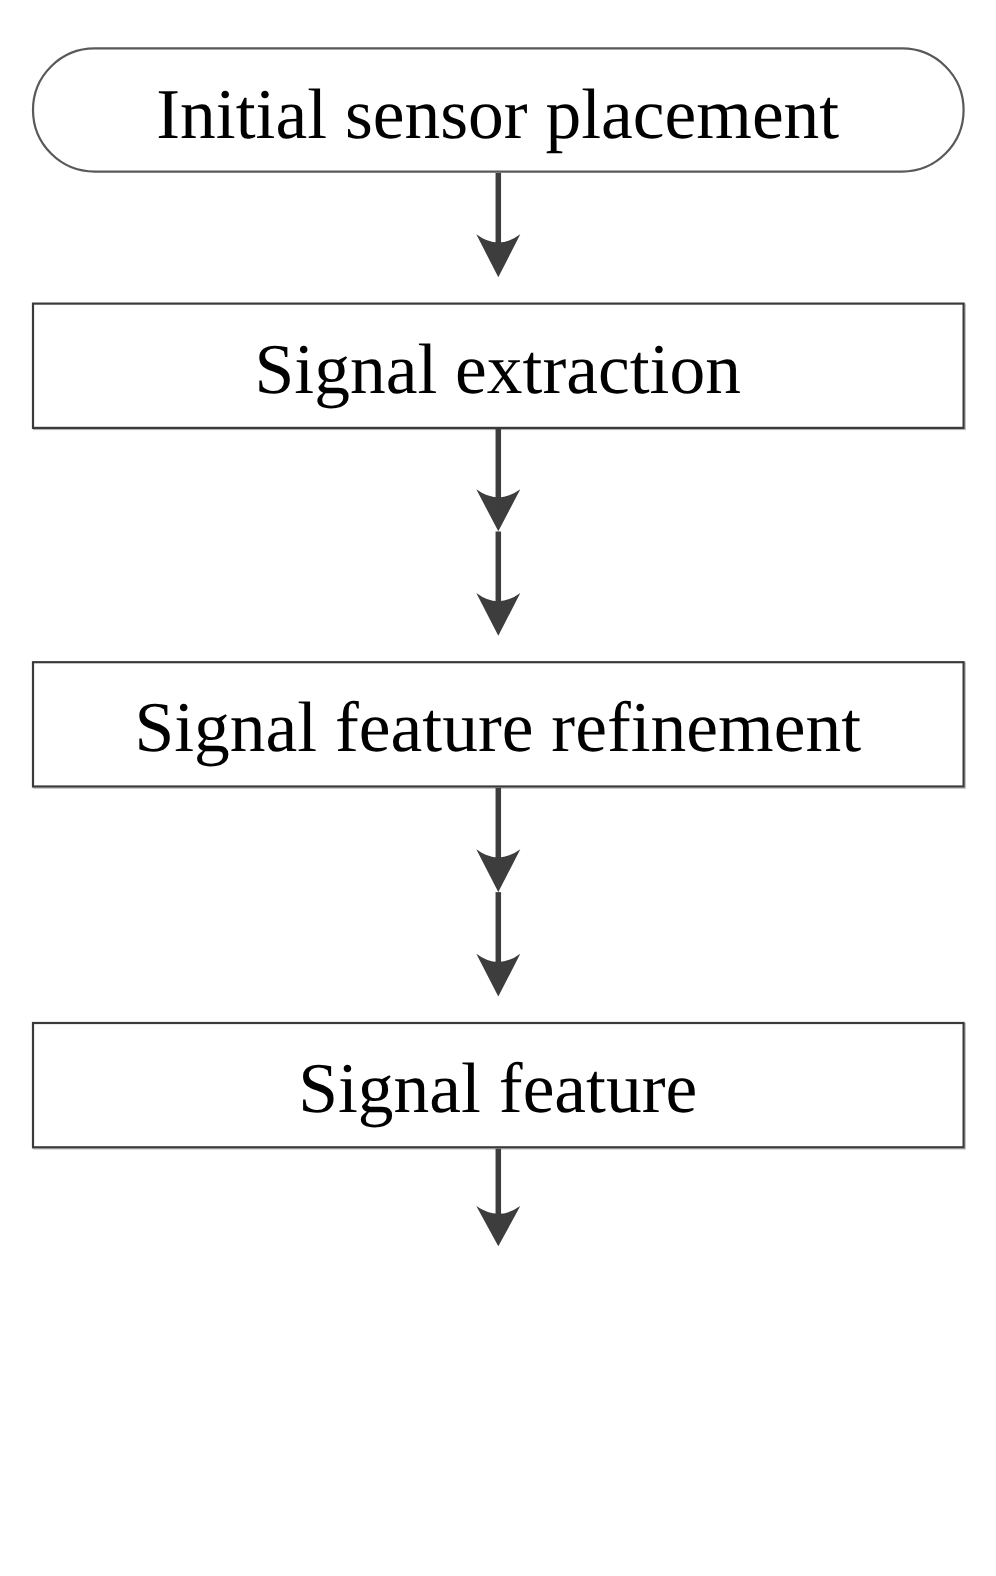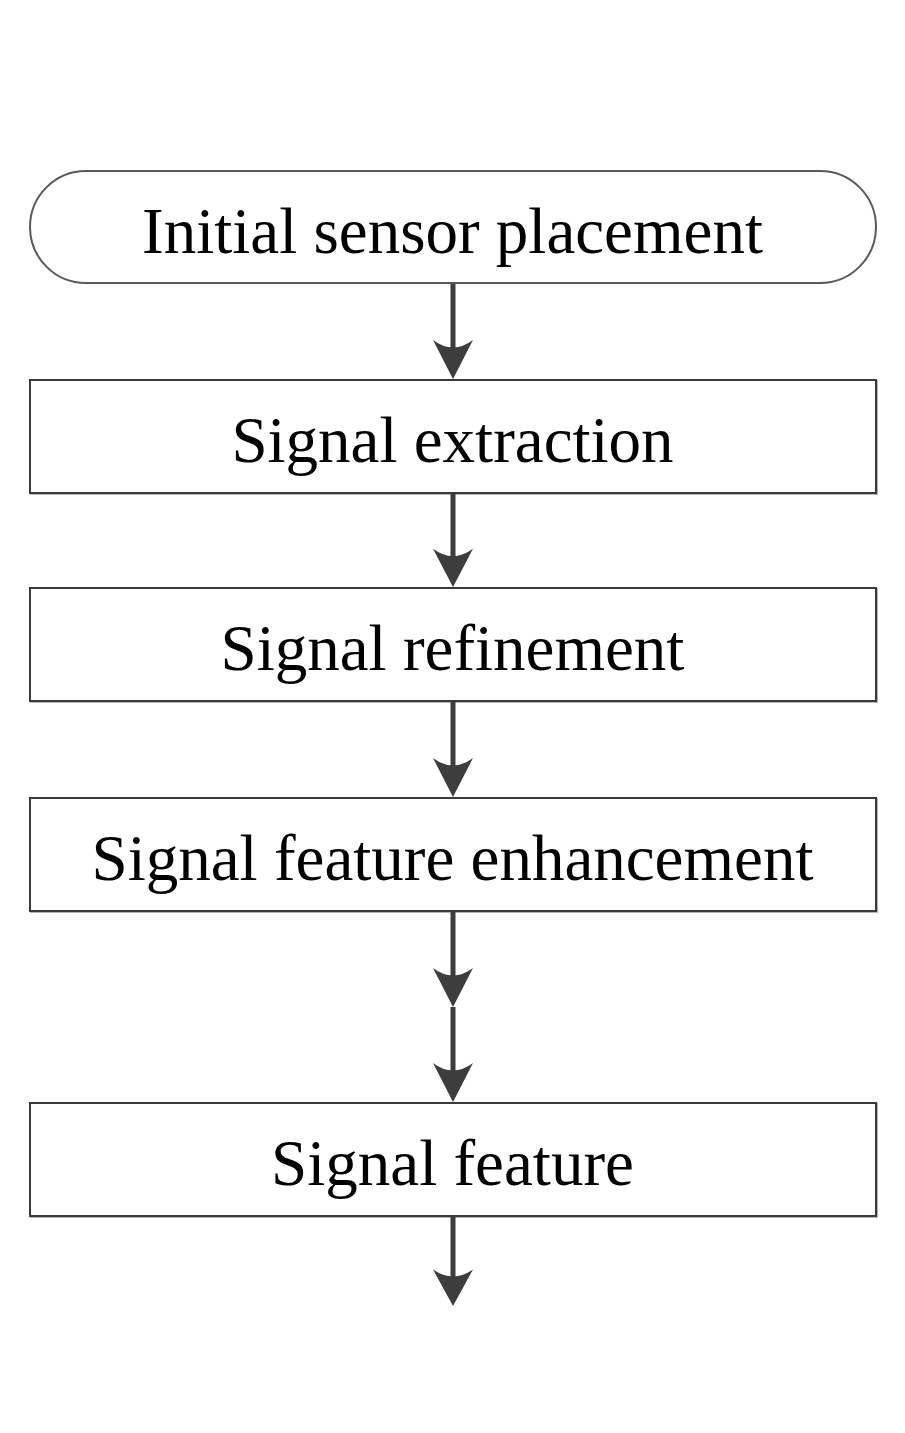--- a/index.html
+++ b/index.html
@@ -15,36 +15,36 @@
   .canvas {
     position: relative;
     width: 905px;
     height: 1433px;
     background: var(--background);
     display: flex;
     flex-direction: column;
     align-items: center;
     overflow: hidden;
     font-family: "Liberation Serif", "DejaVu Serif", serif;
-    justify-content: center;
   }
   .top-spacer { height: 43px; flex: none; width: 100%; }
   .node {
     flex: none;
     width: 848px;
     height: 115px;
     background: var(--box-fill);
     display: flex;
     align-items: center;
     justify-content: center;
     text-align: center;
   }
   .node-rect {
     border: 2px solid var(--rect-border);
     box-shadow: 1px 1px 0 rgba(120,120,120,0.55);
+    margin-top: 23px;
   }
   .node-stadium {
     border: 2px solid var(--stadium-border);
   }
   .node-start { height: 114px; border-radius: 57px; }
   .node-end   { height: 122px; border-radius: 61px; }
   .node-label {
     font-size: 65px;
     line-height: 1;
     color: var(--text);
@@ -87,33 +87,30 @@
     <span class="node-label">Signal extraction</span>
   </div>
 
   <div class="gap gap-2">
     <svg class="arrow-svg" viewBox="0 0 44 95" preserveAspectRatio="none">
       <rect class="arrow-fill" x="19.5" y="0" width="5" height="66"></rect>
       <path class="arrow-fill" d="M22 95 L2 56 Q22 71 42 56 Z"></path>
     </svg>
   </div>
 
-  <div class="node node-rect">
-    <span class="node-label">Signal refinement</span>
-  </div>
 
   <div class="gap gap-3">
     <svg class="arrow-svg" viewBox="0 0 44 95" preserveAspectRatio="none">
       <rect class="arrow-fill" x="19.5" y="0" width="5" height="66"></rect>
       <path class="arrow-fill" d="M22 95 L2 56 Q22 71 42 56 Z"></path>
     </svg>
   </div>
 
   <div class="node node-rect">
-    <span class="node-label">Signal feature enhancement</span>
+    <span class="node-label">Signal feature refinement</span>
   </div>
 
   <div class="gap gap-4">
     <svg class="arrow-svg" viewBox="0 0 44 95" preserveAspectRatio="none">
       <rect class="arrow-fill" x="19.5" y="0" width="5" height="66"></rect>
       <path class="arrow-fill" d="M22 95 L2 56 Q22 71 42 56 Z"></path>
     </svg>
   </div>
 
 

